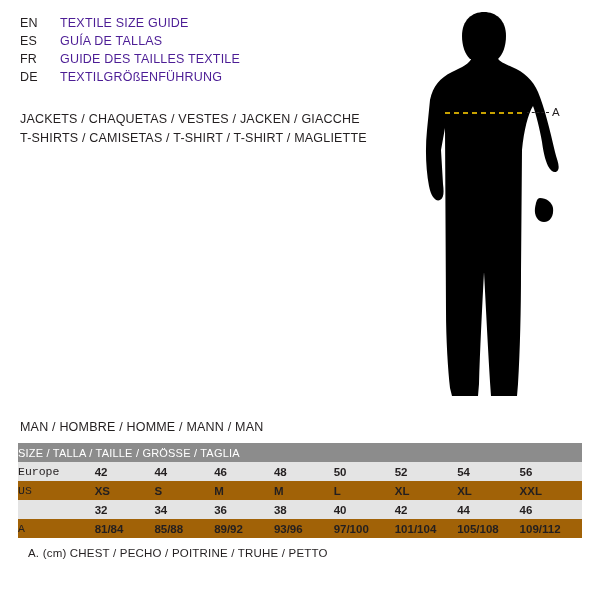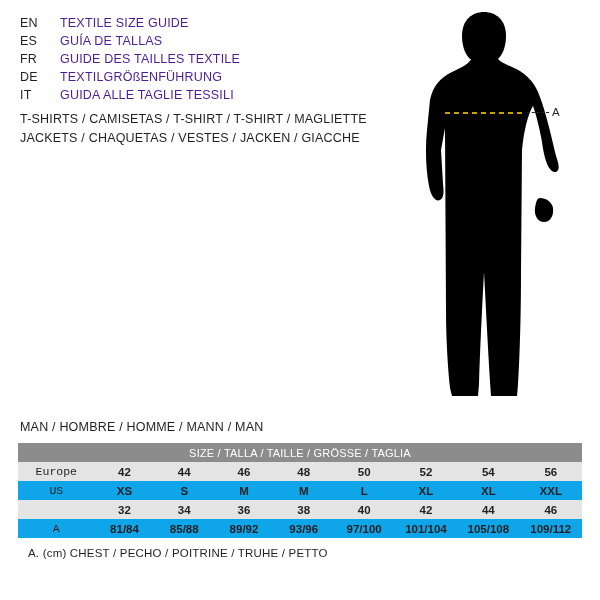--- a/index.html
+++ b/index.html
@@ -94,38 +94,37 @@
     white-space: nowrap;
   }
 
   table.size-table {
     position: absolute;
     left: 18px;
     top: 443px;
     width: 564px;
     border-collapse: collapse;
     font-size: 11.5px;
-    text-align: center;
   }
   table.size-table td {
     padding: 0;
     height: 19px;
     vertical-align: middle;
     white-space: nowrap;
   }
   .row-head td {
     background: #8c8c8c;
     color: #ffffff;
     font-size: 11px;
     letter-spacing: 0.2px;
     padding-left: 6px;
     height: 18px;
   }
   .row-light td { background: #e4e4e4; }
-  .row-dark td  { background: #0ea5e9; }
+  .row-dark td  { background: #a16207; }
   .row-light td, .row-dark td {
     color: #231f20;
     padding-left: 6px;
   }
   .c-label { width: 86px; font-family: Liberation Mono, monospace; }
   .c-val   { width: 68px; font-weight: bold; }
 
   .footnote {
     position: absolute;
     left: 28px;
@@ -150,29 +149,25 @@
       <span class="lang-text">GUÍA DE TALLAS</span>
     </div>
     <div class="lang-row">
       <span class="lang-code">FR</span>
       <span class="lang-text">GUIDE DES TAILLES TEXTILE</span>
     </div>
     <div class="lang-row">
       <span class="lang-code">DE</span>
       <span class="lang-text">TEXTILGRÖßENFÜHRUNG</span>
     </div>
-    <div class="lang-row">
-      <span class="lang-code">IT</span>
-      <span class="lang-text">GUIDA ALLE TAGLIE TESSILI</span>
-    </div>
   </div>
 
   <div class="cat-block">
+    <div class="cat-line">JACKETS / CHAQUETAS / VESTES / JACKEN / GIACCHE</div>
     <div class="cat-line">T-SHIRTS / CAMISETAS / T-SHIRT / T-SHIRT / MAGLIETTE</div>
-    <div class="cat-line">JACKETS / CHAQUETAS / VESTES / JACKEN / GIACCHE</div>
   </div>
 
   <div class="figure">
     <svg width="190" height="390" viewBox="0 0 190 390" xmlns="http://www.w3.org/2000/svg">
 
       <path d="M62 26 C62 10 72 2 84 2 C96 2 106 10 106 26 C106 36 103 44 98 49 L70 49 C65 44 62 36 62 26 Z" fill="#000000"></path>
 
       <path d="M72 47
                C70 54 62 57 52 62
                C40 68 33 76 30 90

